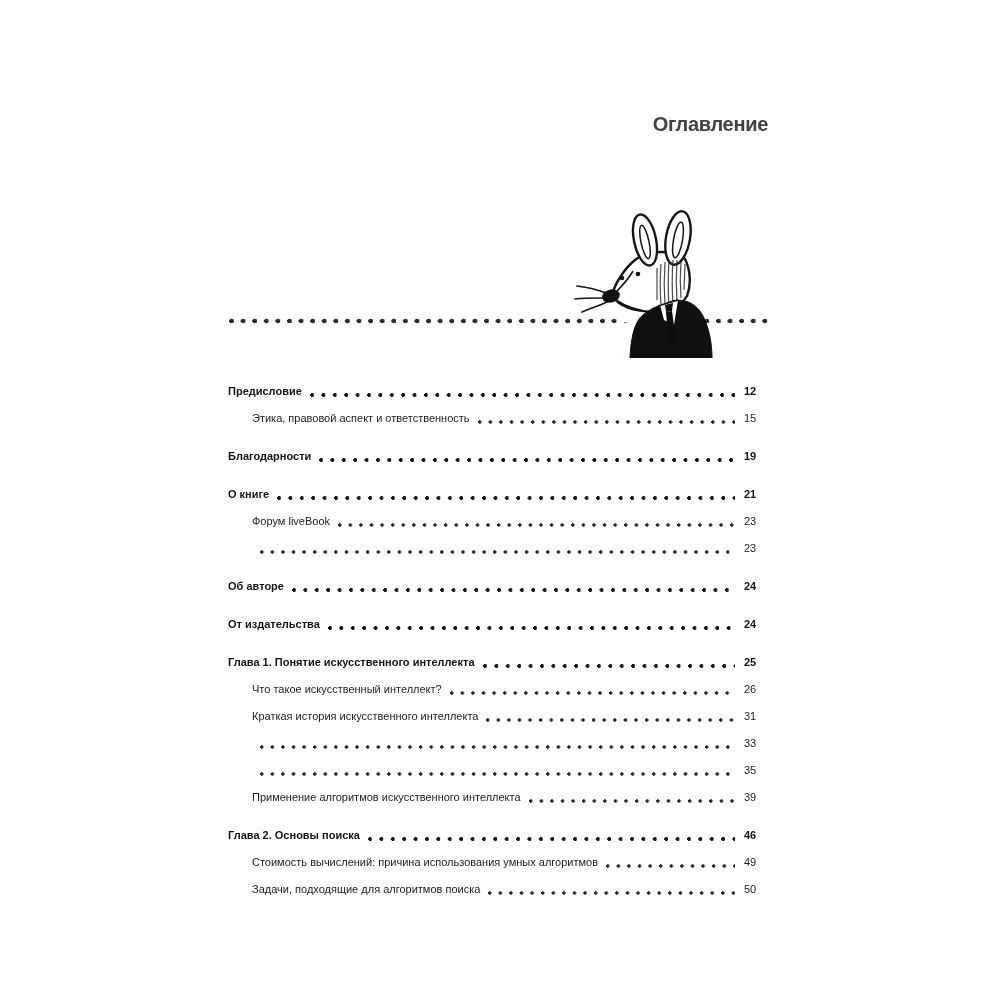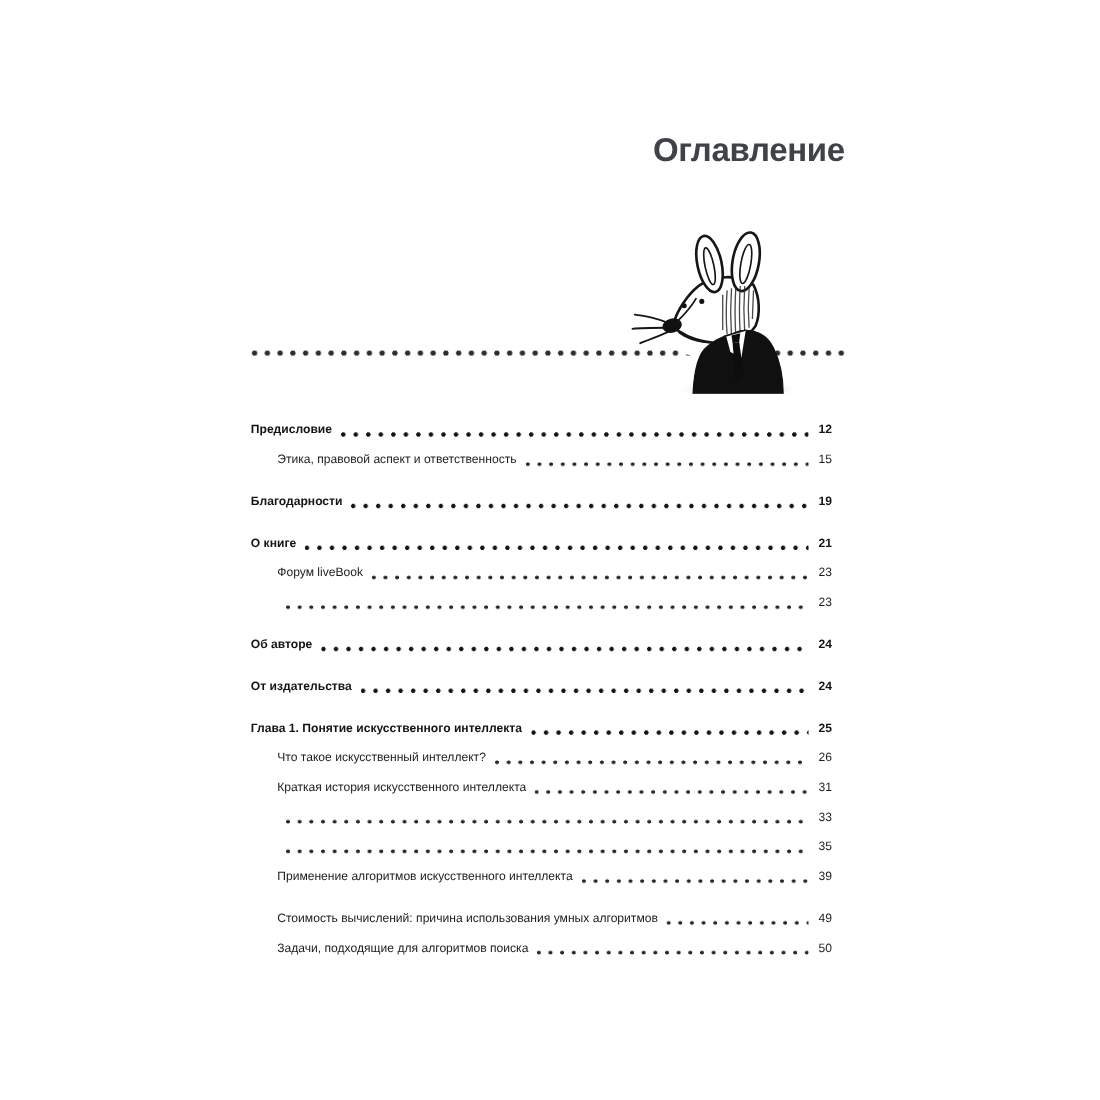--- a/index.html
+++ b/index.html
@@ -8,21 +8,21 @@
     width: 1000px;
     height: 1000px;
     background: #ffffff;
     overflow: hidden;
     font-family: "Liberation Sans", sans-serif;
   }
   .page-title {
     position: absolute;
     top: 100px;
     right: 232px;
-    font-size: 30px;
+    font-size: 20px;
     font-weight: bold;
     letter-spacing: -0.3px;
     color: #3f4347;
   }
   .divider-dots {
     position: absolute;
     left: 228px;
     top: 317px;
     width: 540px;
     height: 8px;
@@ -226,20 +226,25 @@
     <span class="toc-leader"></span>
     <span class="toc-page">35</span>
   </div>
         <div class="toc-row indent">
     <span class="toc-label">Применение алгоритмов искусственного интеллекта</span>
     <span class="toc-leader"></span>
     <span class="toc-page">39</span>
   </div>
       </div>
       <div class="toc-group">
+        <div class="toc-row bold">
+    <span class="toc-label">Глава 2. Основы поиска</span>
+    <span class="toc-leader"></span>
+    <span class="toc-page">46</span>
+  </div>
         <div class="toc-row indent">
     <span class="toc-label">Стоимость вычислений: причина использования умных алгоритмов</span>
     <span class="toc-leader"></span>
     <span class="toc-page">49</span>
   </div>
         <div class="toc-row indent">
     <span class="toc-label">Задачи, подходящие для алгоритмов поиска</span>
     <span class="toc-leader"></span>
     <span class="toc-page">50</span>
   </div>

